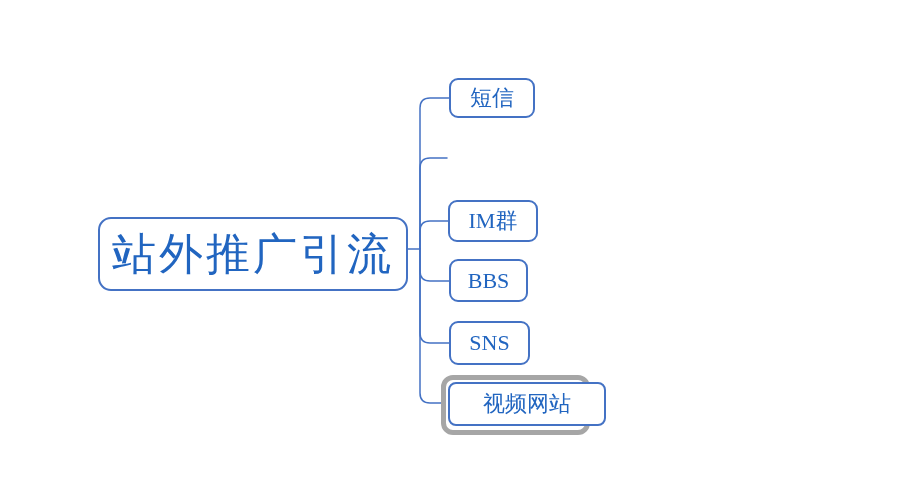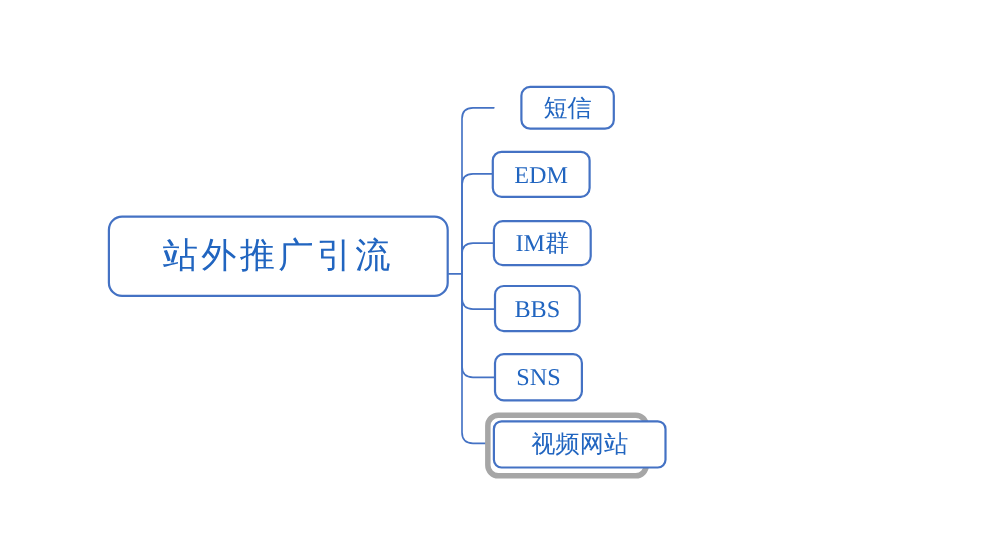--- a/index.html
+++ b/index.html
@@ -23,26 +23,26 @@
   .node{
     position:absolute;
     display:flex;align-items:center;justify-content:center;
     border:2px solid var(--node-border);
     border-radius:9px;
     background:var(--background);
     color:var(--node-text);
     cursor:default;
   }
   .node-root{
-    left:98px;top:196px;width:310px;height:74px;
+    left:98px;top:217px;width:310px;height:74px;
     border-radius:13px;
-    font-size:32px;letter-spacing:3px;
+    font-size:44px;letter-spacing:3px;
   }
   .node-child{font-size:22px;}
-  .node-c0{left:449px;top:78px;width:86px;height:40px;margin-left:24px;}
+  .node-c0{left:449px;top:78px;width:86px;height:40px;}
   .node-c1{left:447px;top:137px;width:90px;height:43px;}
   .node-c2{left:448px;top:200px;width:90px;height:42px;}
   .node-c3{left:449px;top:259px;width:79px;height:43px;text-align:center;}
   .node-c4{left:449px;top:321px;width:81px;height:44px;}
   .selection-frame{
     position:absolute;
     left:441px;top:375px;width:149px;height:60px;
     border:5px solid var(--selection-border);
     border-radius:12px;
     background:var(--background);
@@ -70,23 +70,20 @@
   </svg>
 
   <div class="node node-root">
     <span class="label">站外推广引流</span>
   </div>
 
   <div class="node node-child node-c0">
     <span class="label">短信</span>
   </div>
 
-  <div class="node node-child node-c1">
-    <span class="label">EDM</span>
-  </div>
 
   <div class="node node-child node-c2">
     <span class="label">IM群</span>
   </div>
 
   <div class="node node-child node-c3">
     <span class="label">BBS</span>
   </div>
 
   <div class="node node-child node-c4">

